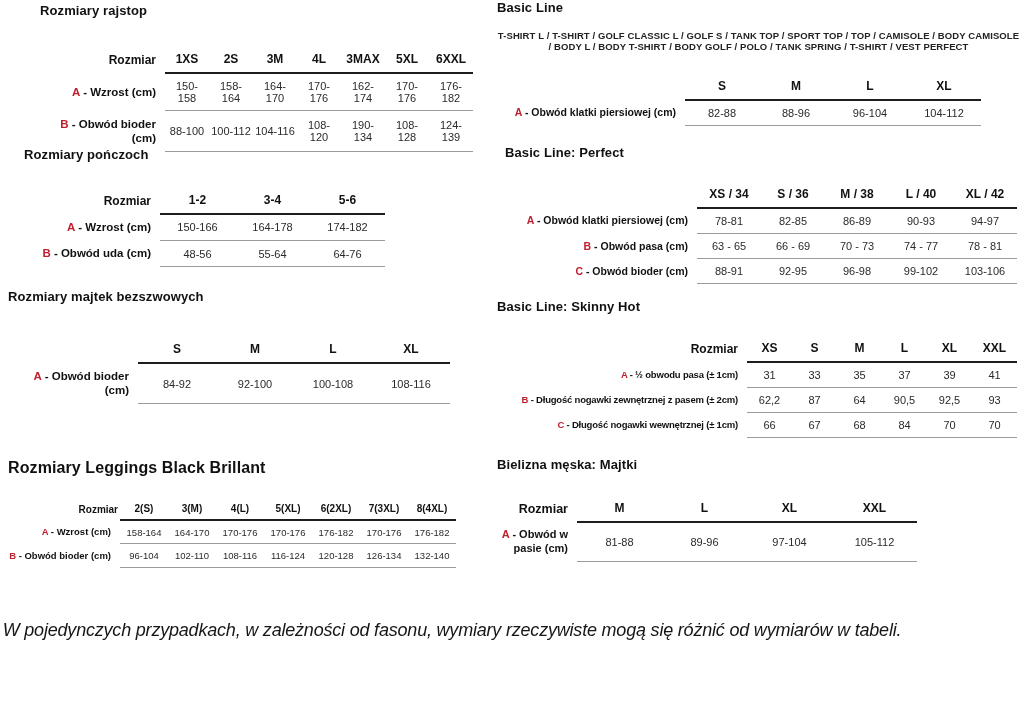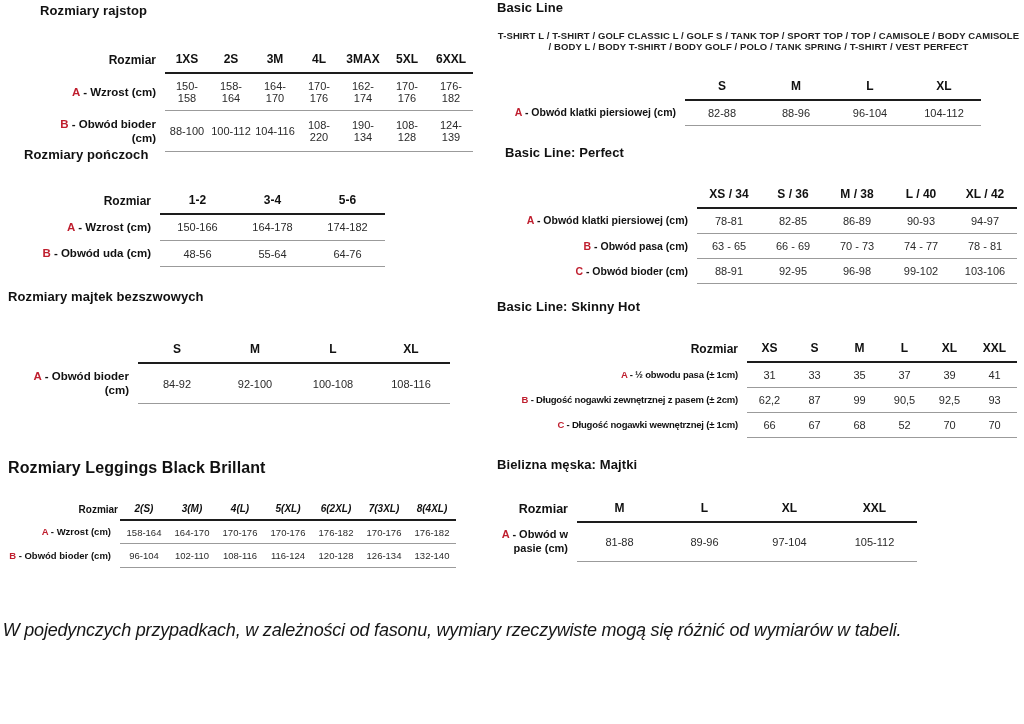--- a/index.html
+++ b/index.html
@@ -68,21 +68,21 @@
   #sec-ponczoch thead th:not(.corner) { width: 75px; }
 
   #sec-majtki-bez { left: 8px; top: 289px; }
   #sec-majtki-bez table { margin-top: 33px; }
   #sec-majtki-bez th.corner { width: 130px; }
   #sec-majtki-bez thead th:not(.corner) { width: 78px; }
 
   #sec-leggings { left: 8px; top: 459px; }
   #sec-leggings table { margin-top: 22px; }
   #sec-leggings th.corner { width: 112px; }
-  #sec-leggings thead th:not(.corner) { width: 48px; font-style: italic; }
+  #sec-leggings thead th:not(.corner) { width: 48px; }
   #sec-leggings h3 { font-size: 16px; }
   #sec-leggings thead th { font-size: 10px; padding: 4px 2px 5px; }
   #sec-leggings tbody th.rowlabel { font-size: 9.5px; }
   #sec-leggings tbody td { font-size: 9.5px; padding: 5px 2px; }
 
   #sec-basic-line { left: 497px; top: 0px; width: 523px; }
   #sec-basic-line .desc {
     margin-top: 15px;
     text-align: center;
     font-size: 9.5px;
@@ -153,21 +153,21 @@
           <td>170-176</td>
           <td>162-174</td>
           <td>170-176</td>
           <td>176-182</td>
         </tr>
         <tr>
           <th class="rowlabel"><span class="letter" style="color: rgb(191, 30, 46);">B</span> - Obwód bioder (cm)</th>
           <td>88-100</td>
           <td>100-112</td>
           <td>104-116</td>
-          <td>108-220</td>
+          <td>108-120</td>
           <td>190-134</td>
           <td>108-128</td>
           <td>124-139</td>
         </tr>
       </tbody>
     </table>
 </div>
 
 <div class="section" id="sec-ponczoch">
   <h3>Rozmiary pończoch</h3>
@@ -349,31 +349,31 @@
           <td>33</td>
           <td>35</td>
           <td>37</td>
           <td>39</td>
           <td>41</td>
         </tr>
         <tr>
           <th class="rowlabel"><span class="letter" style="color: rgb(191, 30, 46);">B</span> - Długość nogawki zewnętrznej z pasem (± 2cm)</th>
           <td>62,2</td>
           <td>87</td>
-          <td>99</td>
+          <td>64</td>
           <td>90,5</td>
           <td>92,5</td>
           <td>93</td>
         </tr>
         <tr>
           <th class="rowlabel"><span class="letter" style="color: rgb(191, 30, 46);">C</span> - Długość nogawki wewnętrznej (± 1cm)</th>
           <td>66</td>
           <td>67</td>
           <td>68</td>
-          <td>52</td>
+          <td>84</td>
           <td>70</td>
           <td>70</td>
         </tr>
       </tbody>
     </table>
 </div>
 
 <div class="section" id="sec-majtki-meskie">
   <h3>Bielizna męska: Majtki</h3>
   <table>

